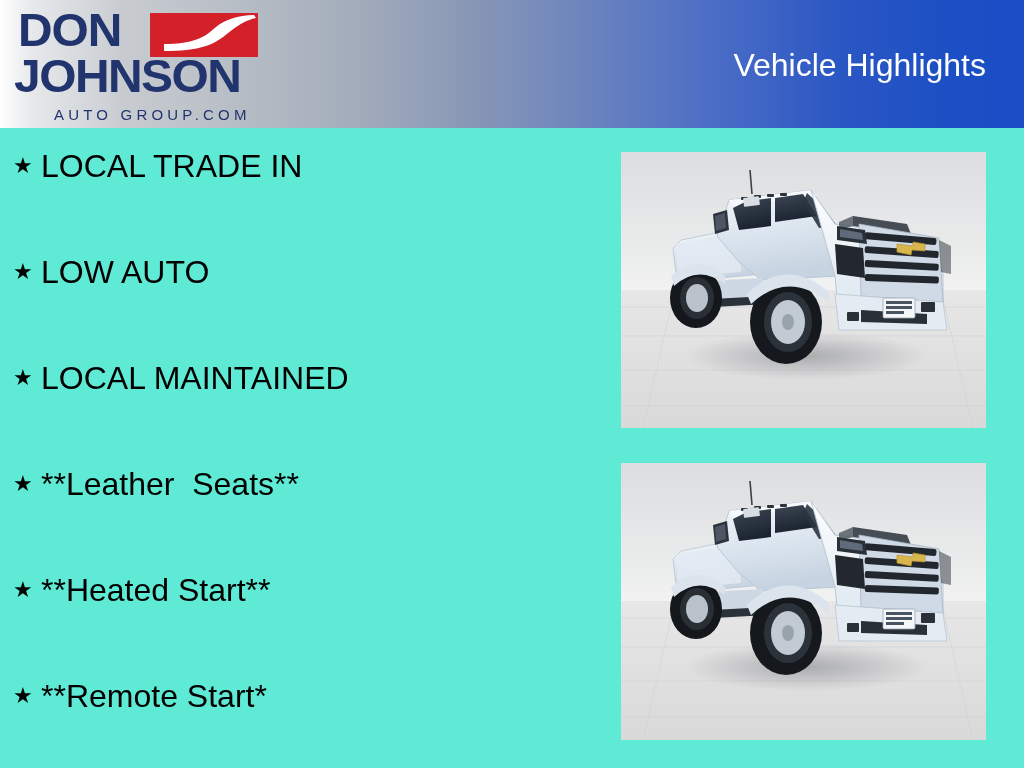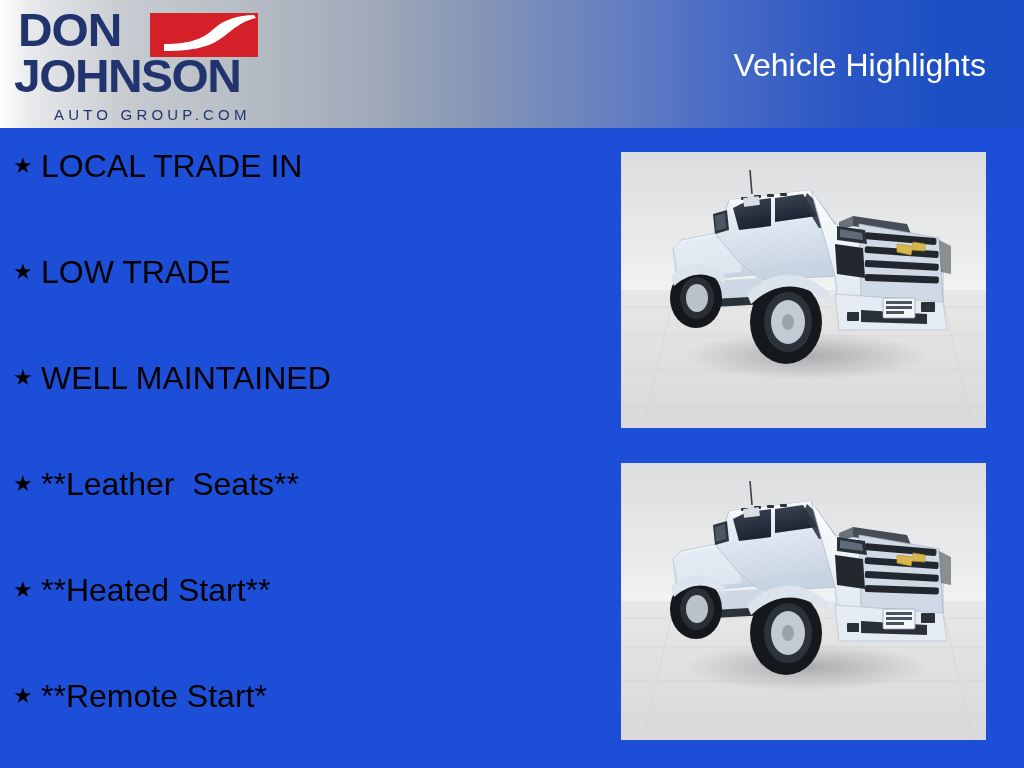--- a/index.html
+++ b/index.html
@@ -9,21 +9,21 @@
     width: 1024px; height: 768px;
     background: #ffffff;
     font-family: "Liberation Sans", sans-serif;
     overflow: hidden;
   }
 
   .page {
     position: relative;
     width: 1024px;
     height: 768px;
-    background: #1d4ed8;
+    background: #5eead4;
   }
 
   
   .header {
     position: absolute;
     left: 0; top: 0;
     width: 1024px; height: 128px;
     background: linear-gradient(to right,
         #ffffff 0%,
         #e7e9eb 3%,
@@ -167,26 +167,26 @@
 
   <div class="highlights">
 
     <div class="bullet-row">
       <span class="bullet-star">★</span>
       <span class="bullet-text">LOCAL TRADE IN</span>
     </div>
 
     <div class="bullet-row">
       <span class="bullet-star">★</span>
-      <span class="bullet-text">LOW TRADE</span>
-    </div>
-
-    <div class="bullet-row">
-      <span class="bullet-star">★</span>
-      <span class="bullet-text">WELL MAINTAINED</span>
+      <span class="bullet-text">LOW AUTO</span>
+    </div>
+
+    <div class="bullet-row">
+      <span class="bullet-star">★</span>
+      <span class="bullet-text">LOCAL MAINTAINED</span>
     </div>
 
     <div class="bullet-row">
       <span class="bullet-star">★</span>
       <span class="bullet-text">**Leather  Seats**</span>
     </div>
 
     <div class="bullet-row">
       <span class="bullet-star">★</span>
       <span class="bullet-text">**Heated Start**</span>

